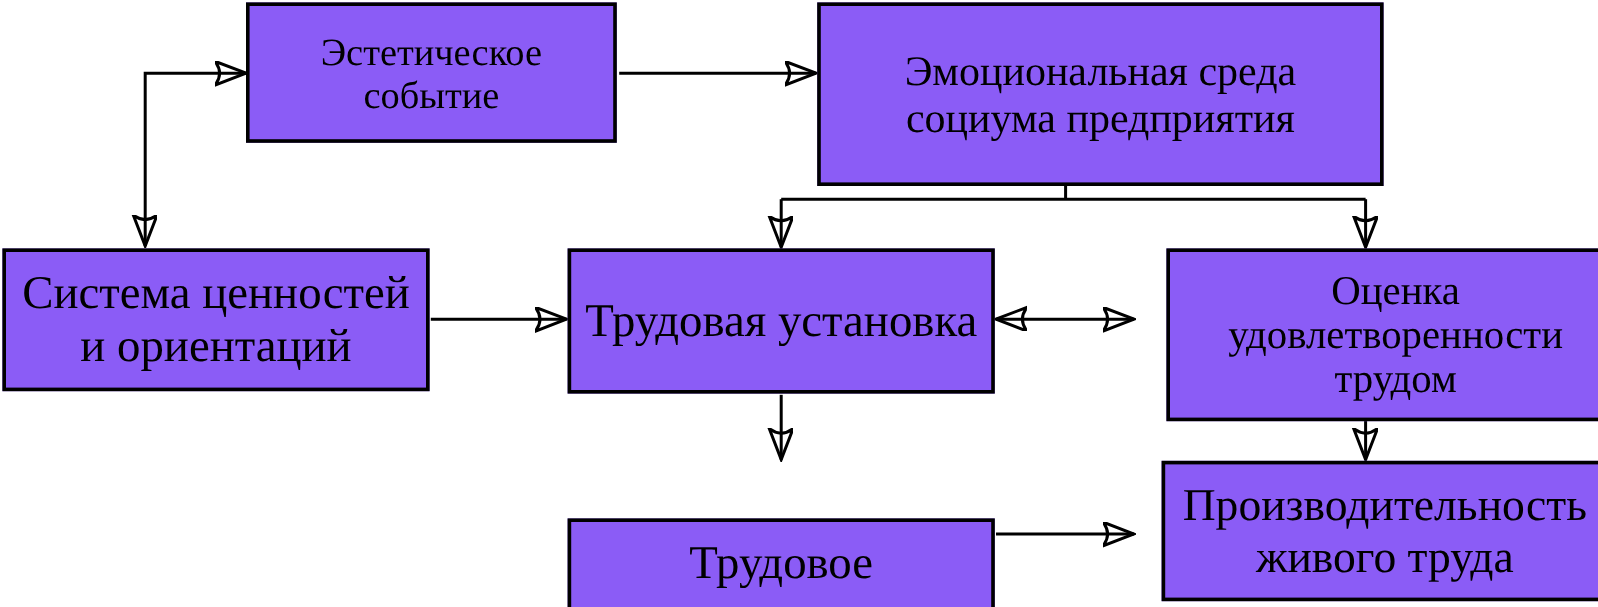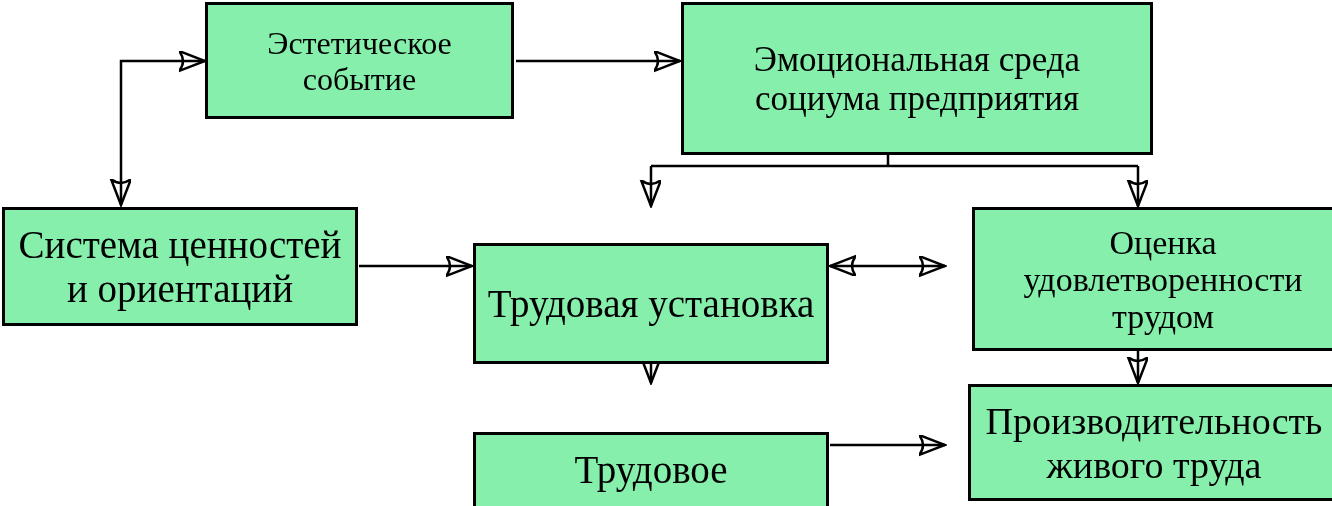--- a/index.html
+++ b/index.html
@@ -24,37 +24,37 @@
     height: 506px;
   }
   #connectors path {
     stroke: #000000;
     stroke-width: 2.5;
     fill: none;
   }
   .node {
     position: absolute;
     box-sizing: border-box;
-    background: #86efac;
+    background: #8b5cf6;
     border: 3px solid #000000;
     display: flex;
     align-items: center;
     justify-content: center;
     text-align: center;
   }
   .node .node-label {
     white-space: pre-line;
     display: block;
     width: 100%;
   }
   
   .n1 { left: 205px; top: 2px;   width: 309px; height: 117px; font-size: 32px; line-height: 36px; }
   .n2 { left: 681px; top: 2px;   width: 472px; height: 153px; font-size: 35px; line-height: 39px; }
   .n3 { left: 2px;   top: 207px; width: 356px; height: 119px; font-size: 39px; line-height: 44px; text-align: center; }
-  .n4 { left: 473px; top: 207px; width: 356px; height: 121px; font-size: 39px; line-height: 44px; margin-top: 36px; }
+  .n4 { left: 473px; top: 207px; width: 356px; height: 121px; font-size: 39px; line-height: 44px; }
   .n5 { left: 972px; top: 207px; width: 382px; height: 144px; font-size: 34px; line-height: 37px; }
   .n6 { left: 473px; top: 384px; width: 356px; height: 119px; font-size: 39px; line-height: 44px; margin-top: 48px; }
   .n7 { left: 968px; top: 384px; width: 372px; height: 117px; font-size: 38px; line-height: 44px; }
 </style>
 </head>
 <body>
 
 <div id="canvas">
 
   <svg id="connectors" viewBox="0 0 1332 506" xmlns="http://www.w3.org/2000/svg">

